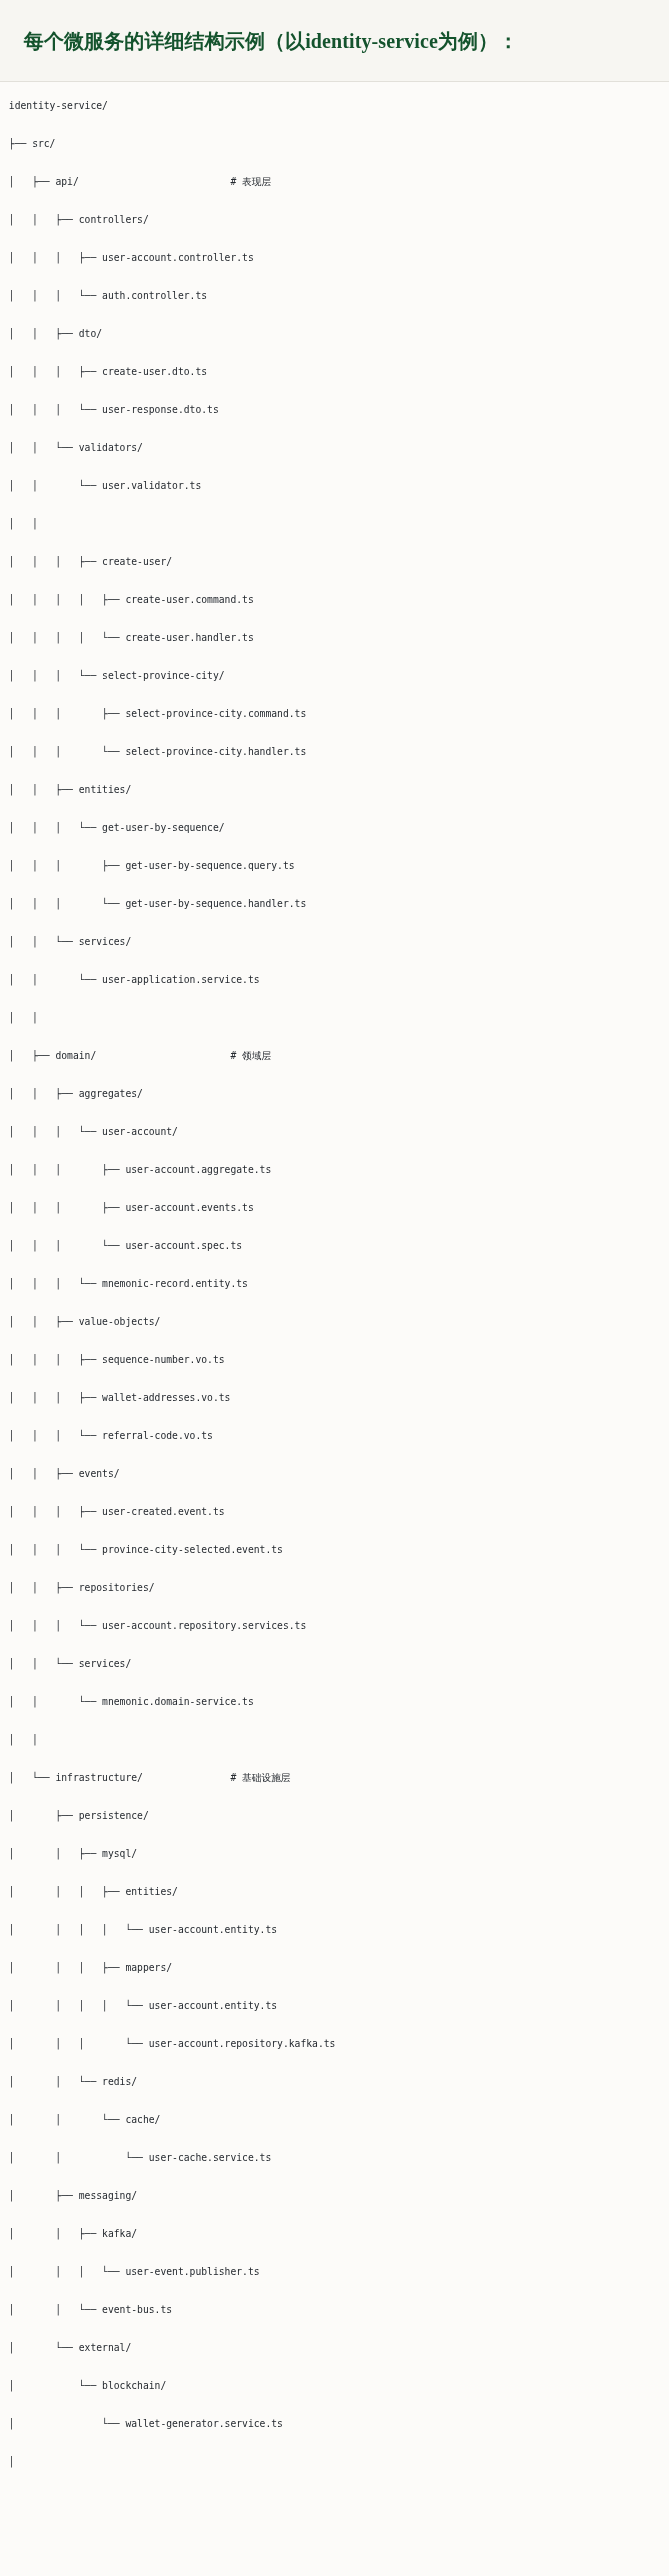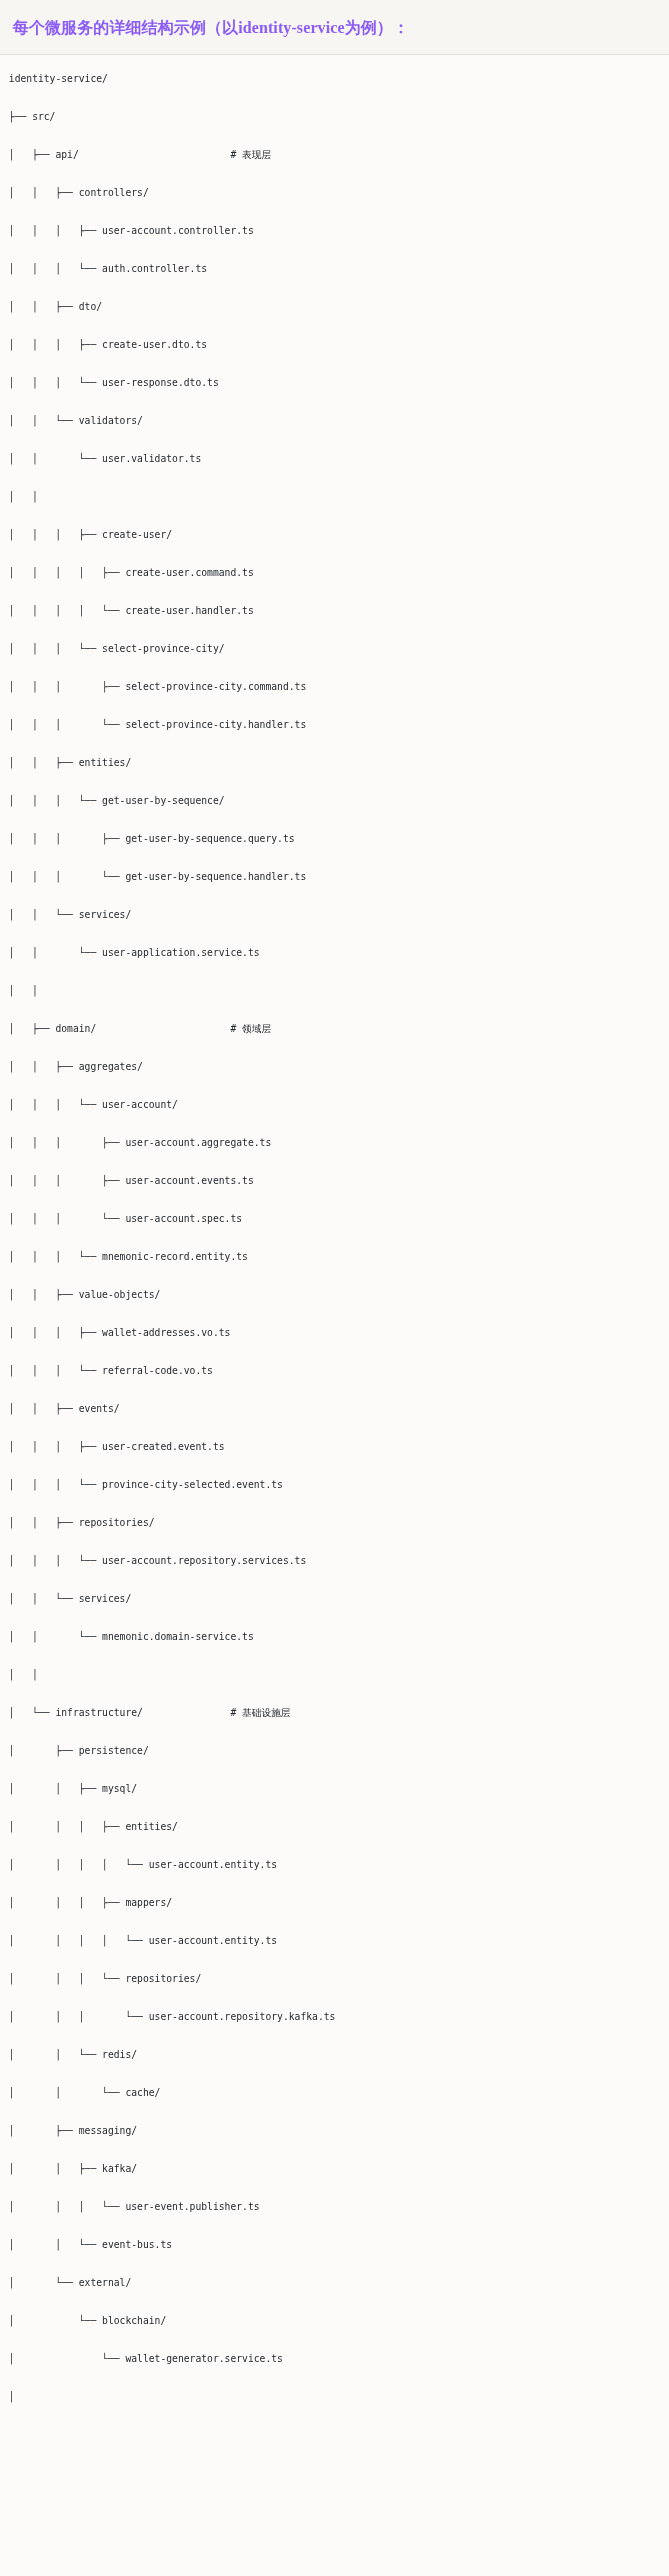--- a/index.html
+++ b/index.html
@@ -20,27 +20,27 @@
     padding: 0;
   }
 
   
   .doc-header {
     background: #f7f6f2;
     border-bottom: 0.6px solid #e2e0da;
     padding: 13.8px 8.8px 12.5px 8.8px;
   }
   .doc-header h1 {
-    margin: 4px;
+    margin: 15px;
     font-family: "Liberation Serif", serif;
     font-weight: bold;
-    font-size: 16px;
+    font-size: 20px;
     line-height: 1.25;
     letter-spacing: 0.1px;
-    color: #8b5cf6;
+    color: #14532d;
   }
 
   
   .tree-block {
     background: #fcfbf9;
     padding: 13.8px 8.8px 11.3px 8.8px;
     border-bottom: 0.6px solid #e6e4de;
   }
   pre.tree {
     margin: 0;
@@ -97,41 +97,42 @@
 <span class="tree-line">│   │       └── user-application.service.ts</span>
 <span class="tree-line">│   │</span>
 <span class="tree-line">│   ├── domain/                       <span class="comment"># 领域层</span></span>
 <span class="tree-line">│   │   ├── aggregates/</span>
 <span class="tree-line">│   │   │   └── user-account/</span>
 <span class="tree-line">│   │   │       ├── user-account.aggregate.ts</span>
 <span class="tree-line">│   │   │       ├── user-account.events.ts</span>
 <span class="tree-line">│   │   │       └── user-account.spec.ts</span>
 <span class="tree-line">│   │   │   └── mnemonic-record.entity.ts</span>
 <span class="tree-line">│   │   ├── value-objects/</span>
+<span class="tree-line">│   │   │   ├── sequence-number.vo.ts</span>
 <span class="tree-line">│   │   │   ├── wallet-addresses.vo.ts</span>
 <span class="tree-line">│   │   │   └── referral-code.vo.ts</span>
 <span class="tree-line">│   │   ├── events/</span>
 <span class="tree-line">│   │   │   ├── user-created.event.ts</span>
 <span class="tree-line">│   │   │   └── province-city-selected.event.ts</span>
 <span class="tree-line">│   │   ├── repositories/</span>
 <span class="tree-line">│   │   │   └── user-account.repository.services.ts</span>
 <span class="tree-line">│   │   └── services/</span>
 <span class="tree-line">│   │       └── mnemonic.domain-service.ts</span>
 <span class="tree-line">│   │</span>
 <span class="tree-line">│   └── infrastructure/               <span class="comment"># 基础设施层</span></span>
 <span class="tree-line">│       ├── persistence/</span>
 <span class="tree-line">│       │   ├── mysql/</span>
 <span class="tree-line">│       │   │   ├── entities/</span>
 <span class="tree-line">│       │   │   │   └── user-account.entity.ts</span>
 <span class="tree-line">│       │   │   ├── mappers/</span>
 <span class="tree-line">│       │   │   │   └── user-account.entity.ts</span>
-<span class="tree-line">│       │   │   └── repositories/</span>
 <span class="tree-line">│       │   │       └── user-account.repository.kafka.ts</span>
 <span class="tree-line">│       │   └── redis/</span>
 <span class="tree-line">│       │       └── cache/</span>
+<span class="tree-line">│       │           └── user-cache.service.ts</span>
 <span class="tree-line">│       ├── messaging/</span>
 <span class="tree-line">│       │   ├── kafka/</span>
 <span class="tree-line">│       │   │   └── user-event.publisher.ts</span>
 <span class="tree-line">│       │   └── event-bus.ts</span>
 <span class="tree-line">│       └── external/</span>
 <span class="tree-line">│           └── blockchain/</span>
 <span class="tree-line">│               └── wallet-generator.service.ts</span>
 <span class="tree-line">│</span>
 
 

